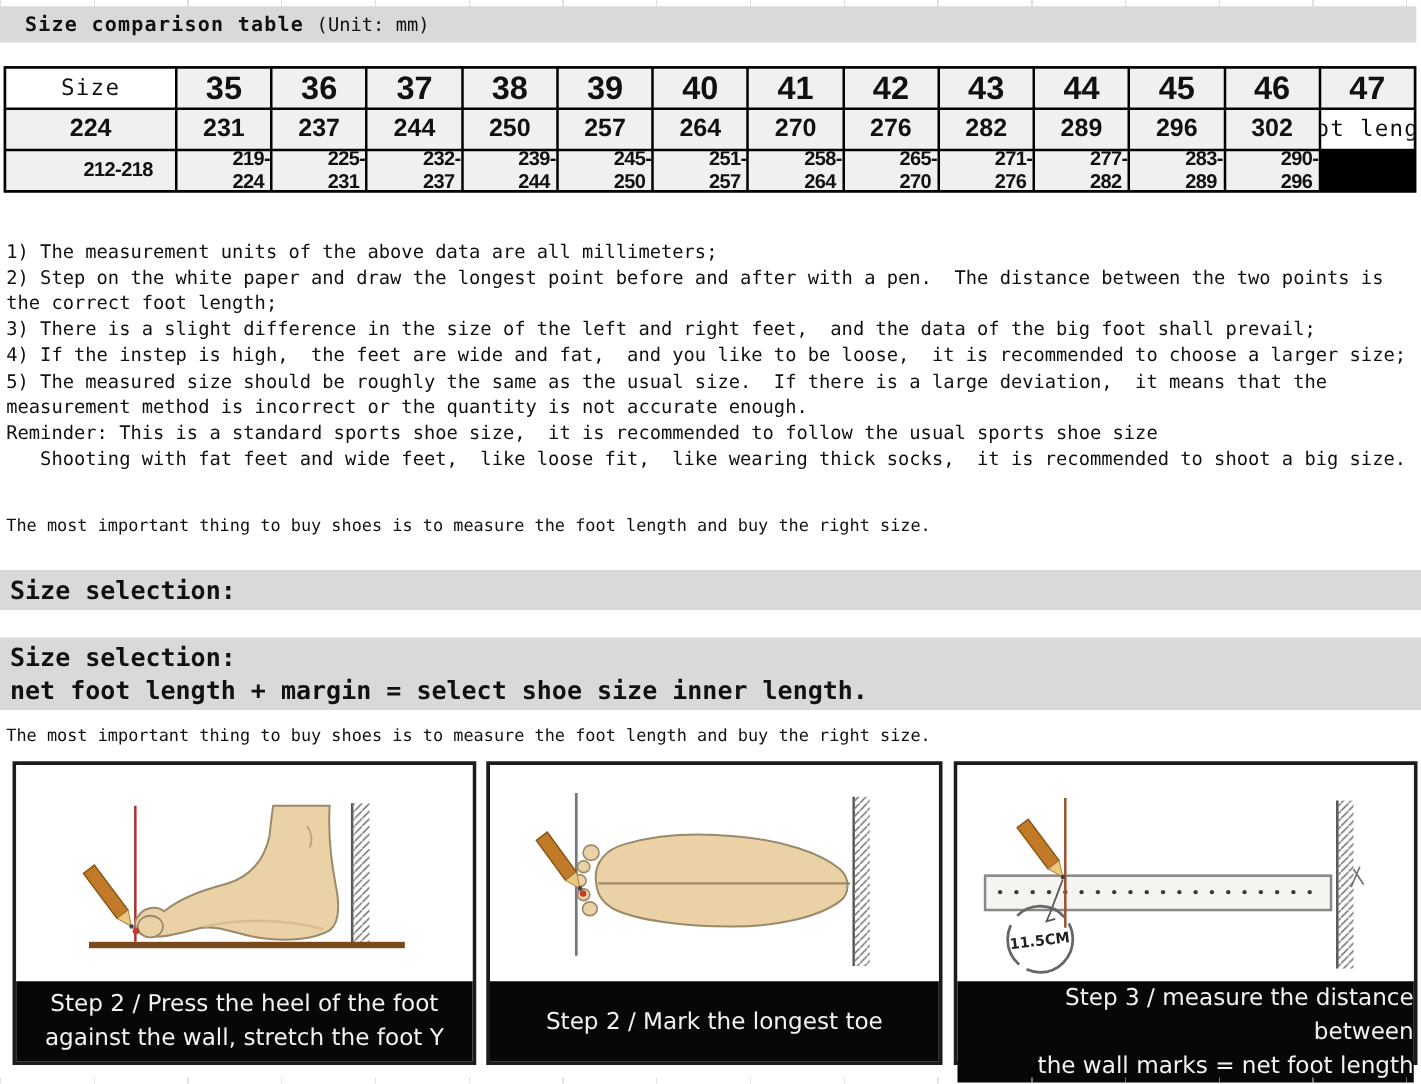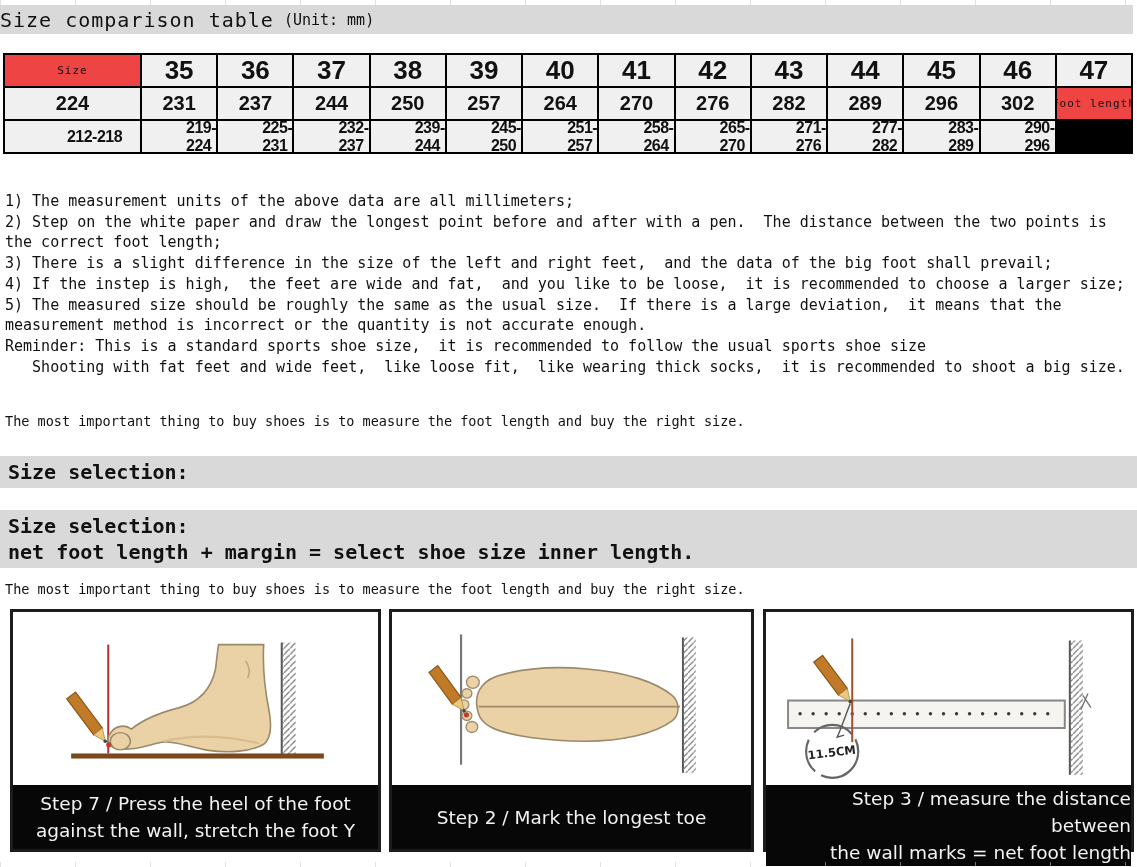--- a/index.html
+++ b/index.html
@@ -10,30 +10,30 @@
   
   .tick-strip{position:absolute;left:0;width:100%;height:5px;
     background:repeating-linear-gradient(90deg,#c9c9c9 0 1px,transparent 1px 75px);
     opacity:.55;}
   .tick-strip.top{top:0;}
   .tick-strip.bottom{bottom:0;}
 
   
   .title-bar{position:absolute;top:5px;left:0;width:1133px;height:29px;
     background:var(--bar-bg,#d9d9d9);display:flex;align-items:center;}
-  .title-main{font-size:20px;font-weight:normal;margin-left:0;letter-spacing:1px;white-space:pre;}
+  .title-main{font-size:16px;font-weight:bold;margin-left:20px;letter-spacing:1px;white-space:pre;}
   .title-unit{font-size:15px;margin-left:10px;white-space:pre;}
 
   
   .size-table{position:absolute;top:53px;left:3px;width:1130px;
     border:2px solid #000;background:#000;
     display:grid;grid-template-columns:135px repeat(13,1fr);gap:2px;box-sizing:border-box;}
   .cell{background:var(--cell-bg,#f0f0f0);display:flex;align-items:center;justify-content:center;
     height:31px;overflow:hidden;}
-  .cell.header{background:#ef4444;font-size:11px;letter-spacing:1px;white-space:pre;}
+  .cell.header{background:#ffffff;font-size:18px;letter-spacing:1px;white-space:pre;}
   .cell.num{font-family:"Liberation Sans",sans-serif;font-weight:bold;}
   .row-size.num{font-size:26px;}
   .row-inner.num{font-size:20px;}
   .row-foot.num{font-size:16px;letter-spacing:-0.5px;padding-left:44px;}
 
   
   .notes{position:absolute;top:191px;left:5px;font-size:15px;line-height:20.7px;white-space:pre;}
 
   .important{position:absolute;left:5px;font-size:13.5px;white-space:pre;}
   .important.first{top:413px;}
@@ -156,21 +156,21 @@
         </g>
 
         <g>
           <polygon points="62.4,78.7 89.2,114.1 80.4,120.7 53.6,85.3" fill="var(--pencil,#c07a28)" stroke="var(--pencil-edge,#8a5718)" stroke-width="1.2"></polygon>
           <polygon points="89.2,114.1 80.4,120.7 92,127" fill="#ecc87c" stroke="#a8874a" stroke-width="0.8"></polygon>
           <circle cx="92" cy="127" r="1.8" fill="#444"></circle>
           <circle cx="95.5" cy="130.5" r="2.6" fill="#c23b2a"></circle>
         </g>
       </svg>
     </div>
-    <div class="step-caption">Step 7 / Press the heel of the foot
+    <div class="step-caption">Step 2 / Press the heel of the foot
 against the wall, stretch the foot Y</div>
   </div>
 
   <div class="panel panel-2">
     <div class="step-image">
       <svg viewBox="0 0 364 170" preserveAspectRatio="none">
         <defs>
           <pattern id="h2" patternUnits="userSpaceOnUse" width="6" height="6">
             <line x1="0" y1="6" x2="6" y2="0" stroke="#777" stroke-width="1.2"></line>
           </pattern>

